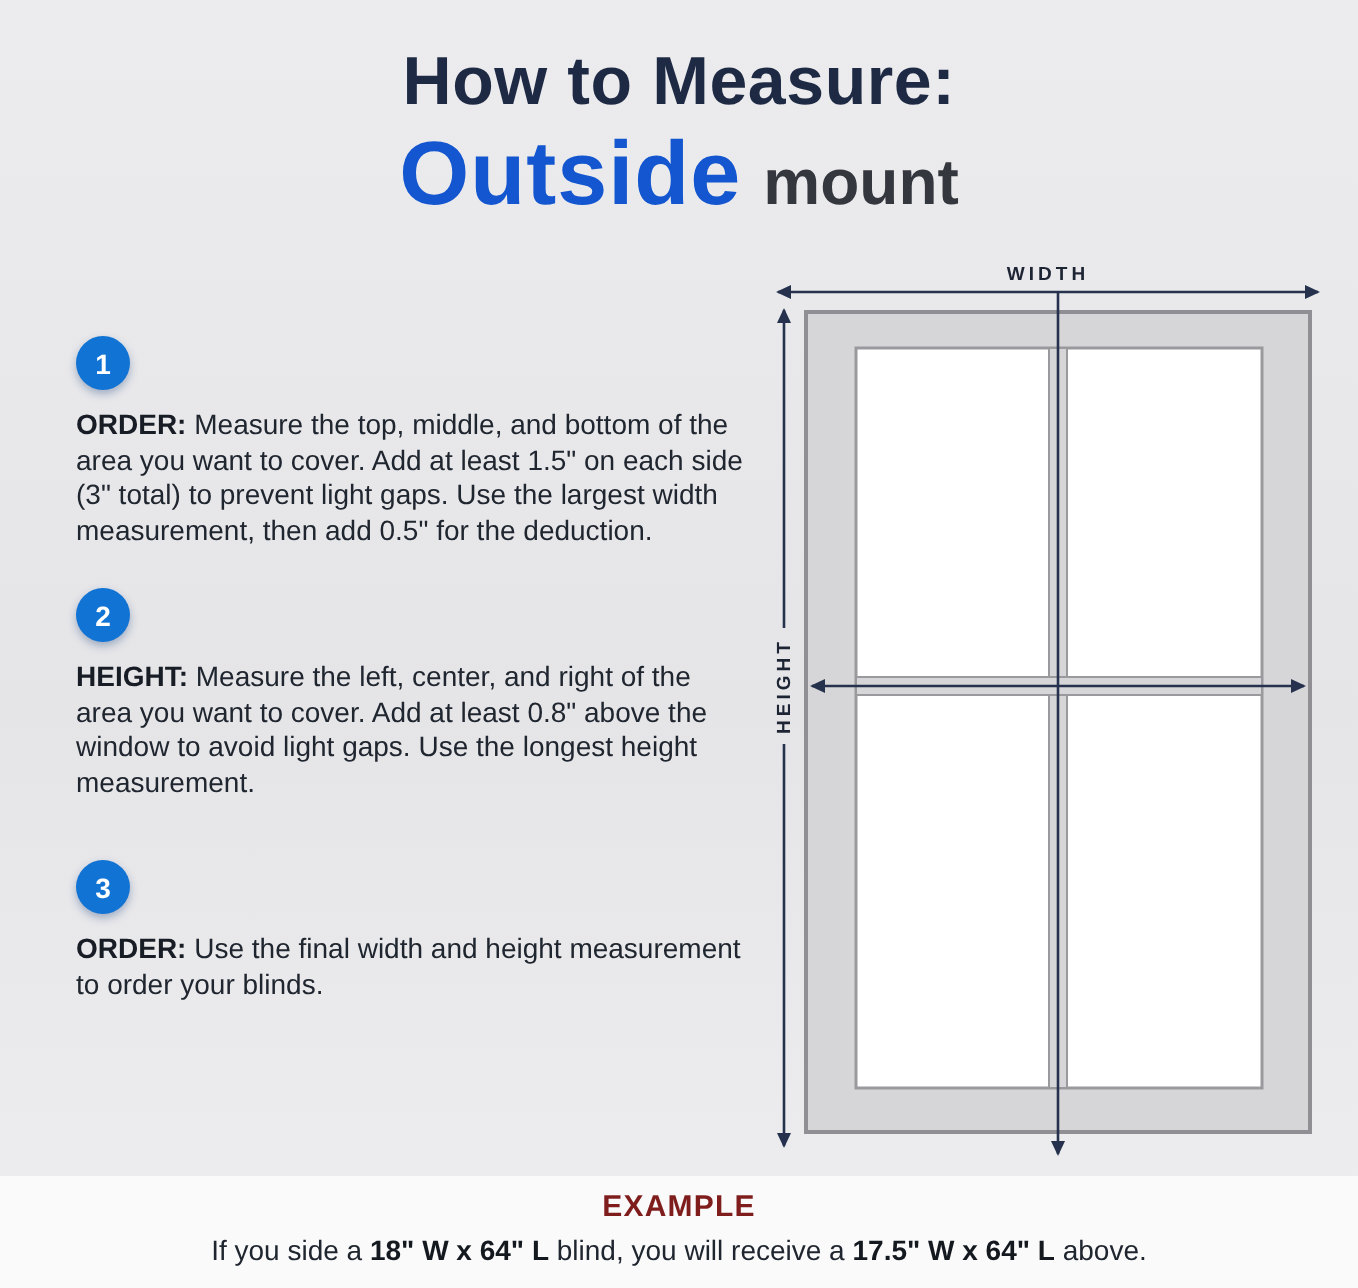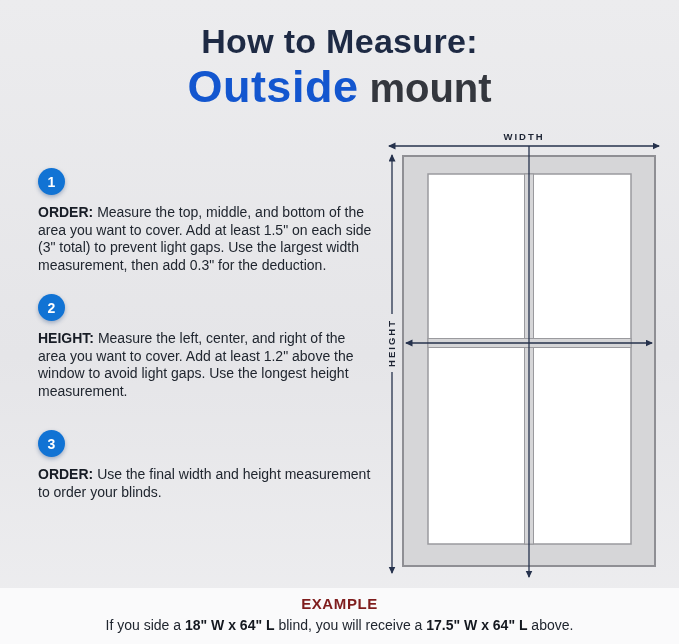--- a/index.html
+++ b/index.html
@@ -11,21 +11,21 @@
     width:679px; height:644px;
     background:linear-gradient(180deg,#ececee 0%, #e5e5e8 55%, #eeeef0 100%);
     overflow:hidden;
   }
 
   
   .title { position:absolute; top:22px; left:0; right:0; text-align:center; }
   .title .t1 { font-size:34px; font-weight:700; color:#1e2a44; letter-spacing:.3px; }
   .title .t2 { margin-top:2px; line-height:48px; }
   .title .hl  { font-size:45px; font-weight:800; color:#1356cf; letter-spacing:.5px; }
-  .title .suf { font-size:40px; font-weight:600; color:#34373e; margin-left:11px; }
+  .title .suf { font-size:32px; font-weight:600; color:#34373e; margin-left:11px; }
 
   
   .steps { position:absolute; left:38px; top:168px; width:334px; }
   .step  { margin-bottom:20px; }
   .step:nth-child(2) { margin-bottom:30px; }
   .badge {
     width:27px; height:27px; border-radius:50%;
     background:#1173d4; color:#ffffff;
     font-size:14px; font-weight:700;
     display:flex; align-items:center; justify-content:center;
@@ -63,26 +63,26 @@
     <div class="t1">How to Measure:</div>
     <div class="t2">
       <span class="hl">Outside</span><span class="suf">mount</span>
     </div>
   </header>
 
   <section class="steps">
 
     <div class="step">
       <div class="badge">1</div>
-      <p><b>ORDER:</b> <span>Measure the top, middle, and bottom of the area you want to cover. Add at least 1.5" on each side (3" total) to prevent light gaps. Use the largest width measurement, then add 0.3" for the deduction.</span></p>
+      <p><b>ORDER:</b> <span>Measure the top, middle, and bottom of the area you want to cover. Add at least 1.5" on each side (3" total) to prevent light gaps. Use the largest width measurement, then add 0.5" for the deduction.</span></p>
     </div>
 
     <div class="step">
       <div class="badge">2</div>
-      <p><b>HEIGHT:</b> <span>Measure the left, center, and right of the area you want to cover. Add at least 1.2" above the window to avoid light gaps. Use the longest height measurement.</span></p>
+      <p><b>HEIGHT:</b> <span>Measure the left, center, and right of the area you want to cover. Add at least 0.8" above the window to avoid light gaps. Use the longest height measurement.</span></p>
     </div>
 
     <div class="step">
       <div class="badge">3</div>
       <p><b>ORDER:</b> <span>Use the final width and height measurement to order your blinds.</span></p>
     </div>
 
   </section>
 
   <section class="diagram">

